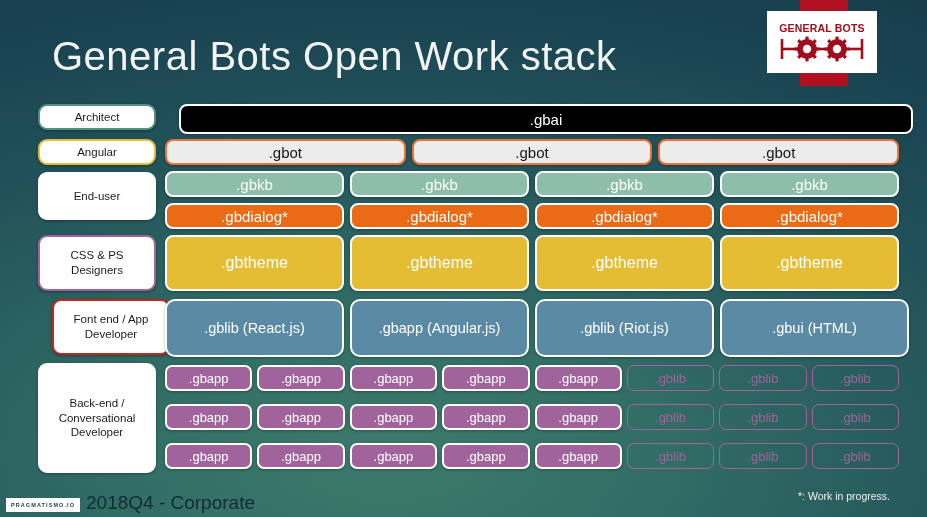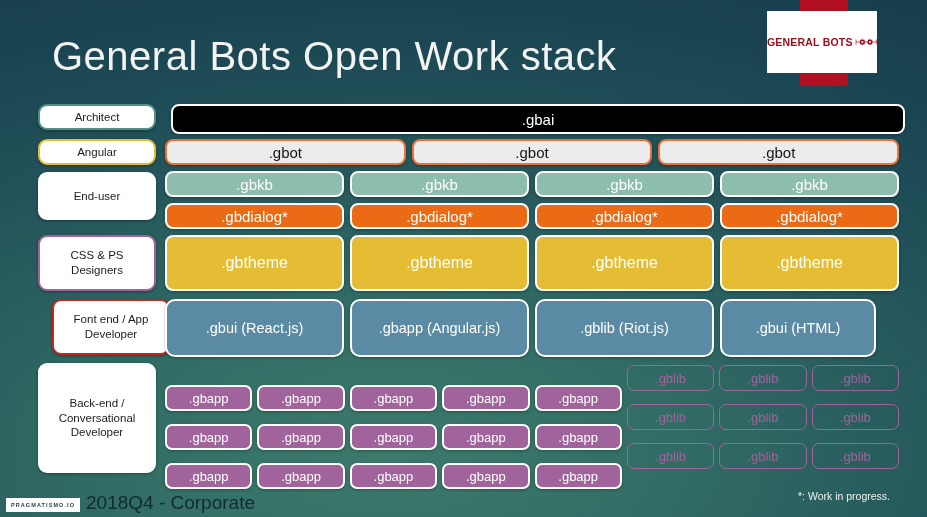--- a/index.html
+++ b/index.html
@@ -49,21 +49,21 @@
     background: #b01020;
   }
   #logo-card {
     position: absolute;
     left: 0px;
     top: 11px;
     width: 110px;
     height: 62px;
     background: #ffffff;
     display: flex;
-    flex-direction: row;
+    flex-direction: column;
     align-items: center;
     justify-content: center;
     gap: 2px;
   }
   #logo-text {
     font-size: 10.5px;
     font-weight: bold;
     color: #a00d1c;
     letter-spacing: 0.2px;
     white-space: nowrap;
@@ -136,21 +136,20 @@
     color: #ffffff;
     font-size: 14.5px;
     border-radius: 10px;
   }
   .c-gbapp {
     background: #a1639b;
     border: 2px solid #ffffff;
     color: #ffffff;
     font-size: 13px;
     border-radius: 7px;
-    margin-top: 20px;
   }
   .c-gblib {
     background: transparent;
     border: 1.5px solid #a1639b;
     color: #a1639b;
     font-size: 13px;
     border-radius: 7px;
     box-shadow: none;
   }
 
@@ -267,21 +266,21 @@
   </div>
   <div class="role" id="role-5" style="top: 363px; height: 110px; border: 2px solid rgb(255, 255, 255);">
     <div>
       <div>Back-end  /</div>
       <div>Conversational</div>
       <div>Developer</div>
     </div>
   </div>
 
   <div id="stack">
-      <div class="cell c-gbai" style="left: 171px; top: 104px; width: 734px; height: 30px; justify-content: center;">
+      <div class="cell c-gbai" style="left: 179px; top: 104px; width: 734px; height: 30px; justify-content: center;">
         <span>.gbai</span>
       </div>
       <div class="cell c-gbot" style="left: 165px; top: 139px; width: 240.667px; height: 26px;">
         <span>.gbot</span>
       </div>
       <div class="cell c-gbot" style="left: 411.667px; top: 139px; width: 240.667px; height: 26px;">
         <span>.gbot</span>
       </div>
       <div class="cell c-gbot" style="left: 658.333px; top: 139px; width: 240.667px; height: 26px;">
         <span>.gbot</span>
@@ -316,29 +315,29 @@
       <div class="cell c-gbtheme" style="left: 350px; top: 235px; width: 179px; height: 56px;">
         <span>.gbtheme</span>
       </div>
       <div class="cell c-gbtheme" style="left: 535px; top: 235px; width: 179px; height: 56px;">
         <span>.gbtheme</span>
       </div>
       <div class="cell c-gbtheme" style="left: 720px; top: 235px; width: 179px; height: 56px;">
         <span>.gbtheme</span>
       </div>
       <div class="cell c-gbui" style="left: 165px; top: 299px; width: 179px; height: 58px;">
-        <span>.gbui (React.js)</span>
+        <span>.gblib (React.js)</span>
       </div>
       <div class="cell c-gbui" style="left: 350px; top: 299px; width: 179px; height: 58px;">
         <span>.gbapp (Angular.js)</span>
       </div>
       <div class="cell c-gbui" style="left: 535px; top: 299px; width: 179px; height: 58px;">
         <span>.gblib (Riot.js)</span>
       </div>
-      <div class="cell c-gbui" style="left: 720px; top: 299px; width: 156px; height: 58px;">
+      <div class="cell c-gbui" style="left: 720px; top: 299px; width: 189px; height: 58px;">
         <span>.gbui (HTML)</span>
       </div>
       <div class="cell c-gbapp" style="left: 165px; top: 365px; width: 87.375px; height: 26px;">
         <span>.gbapp</span>
       </div>
       <div class="cell c-gbapp" style="left: 257.375px; top: 365px; width: 87.375px; height: 26px;">
         <span>.gbapp</span>
       </div>
       <div class="cell c-gbapp" style="left: 349.75px; top: 365px; width: 87.375px; height: 26px;">
         <span>.gbapp</span>

